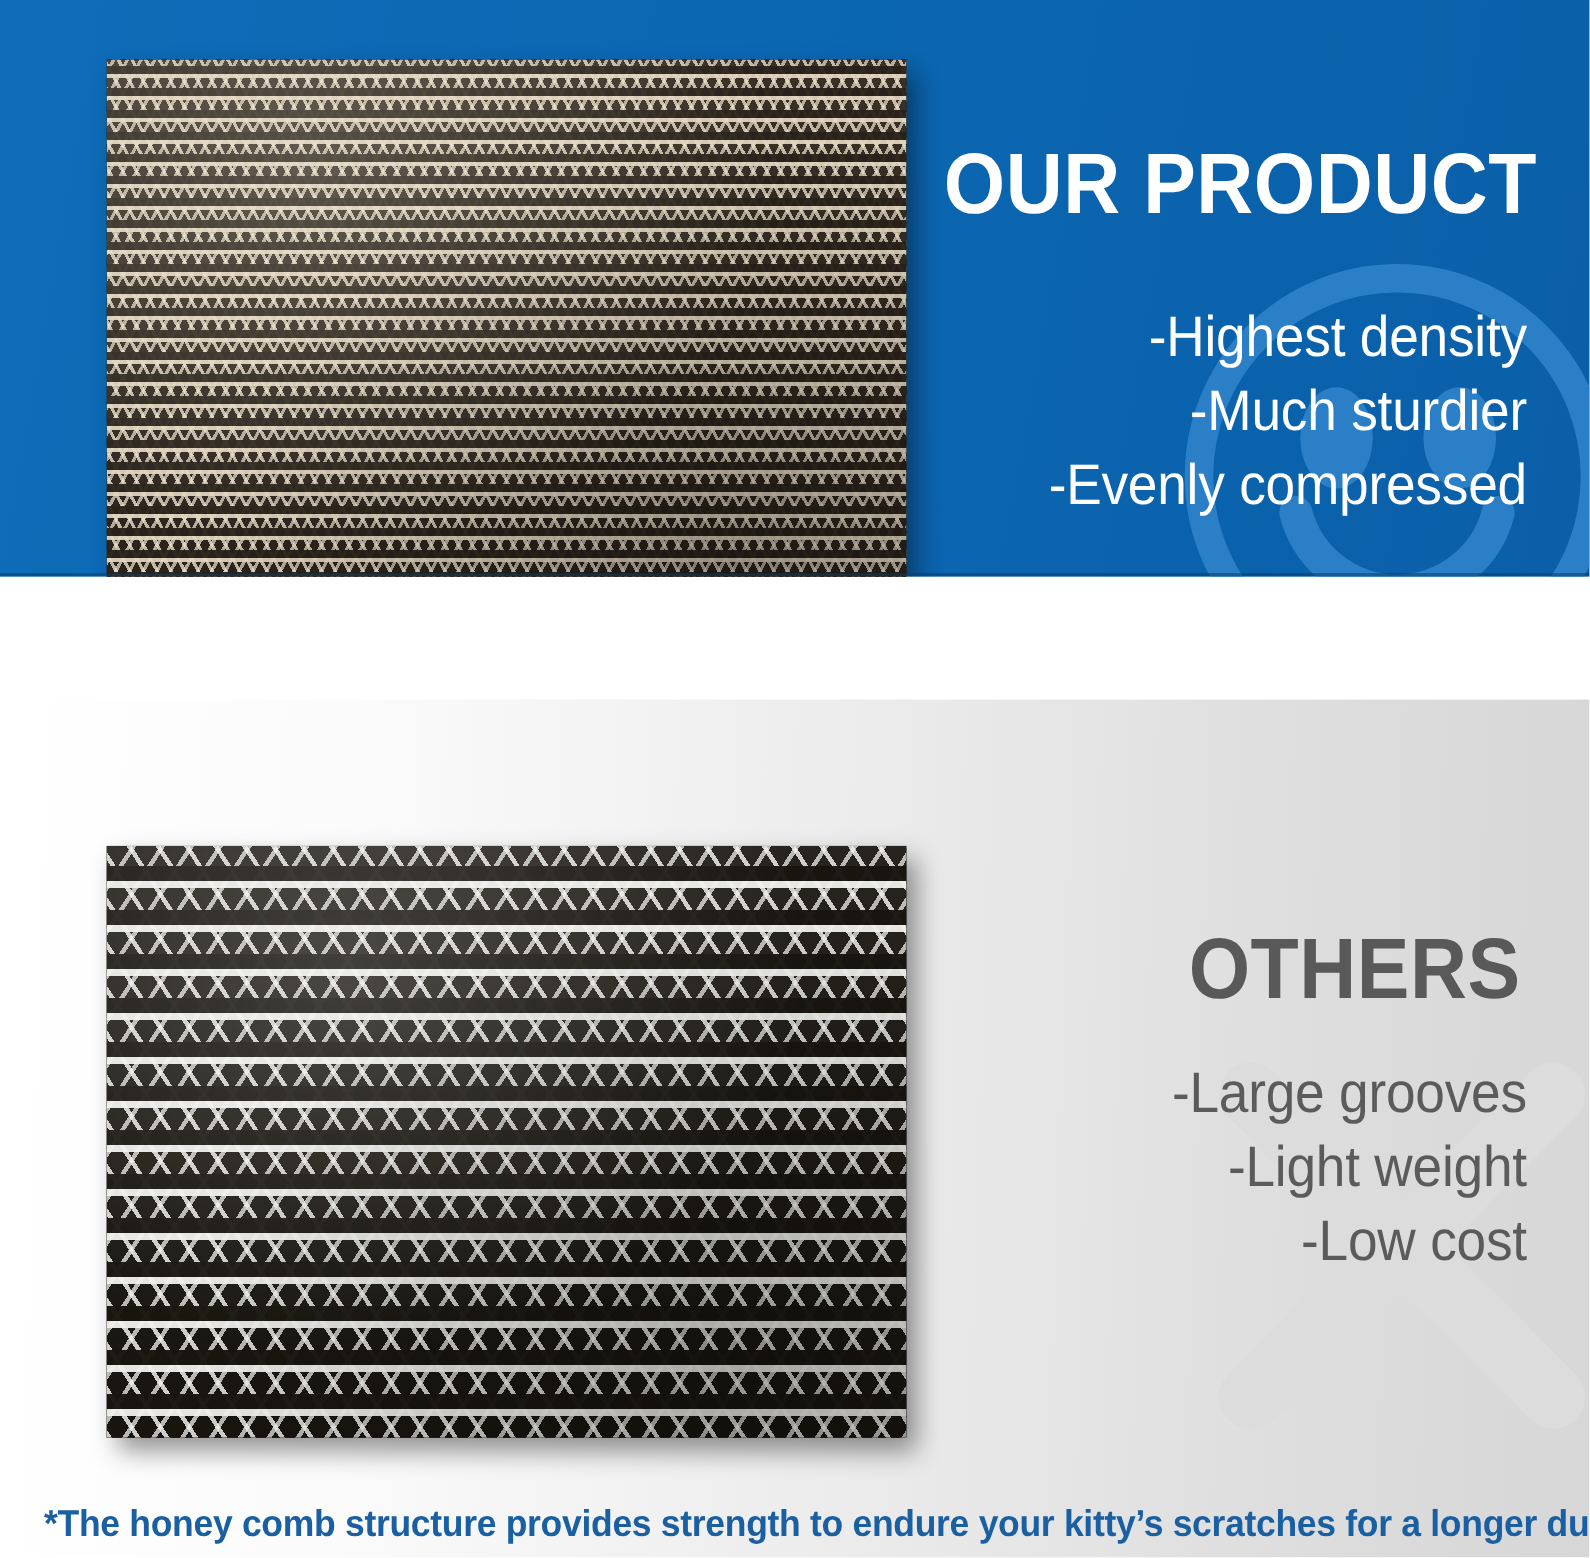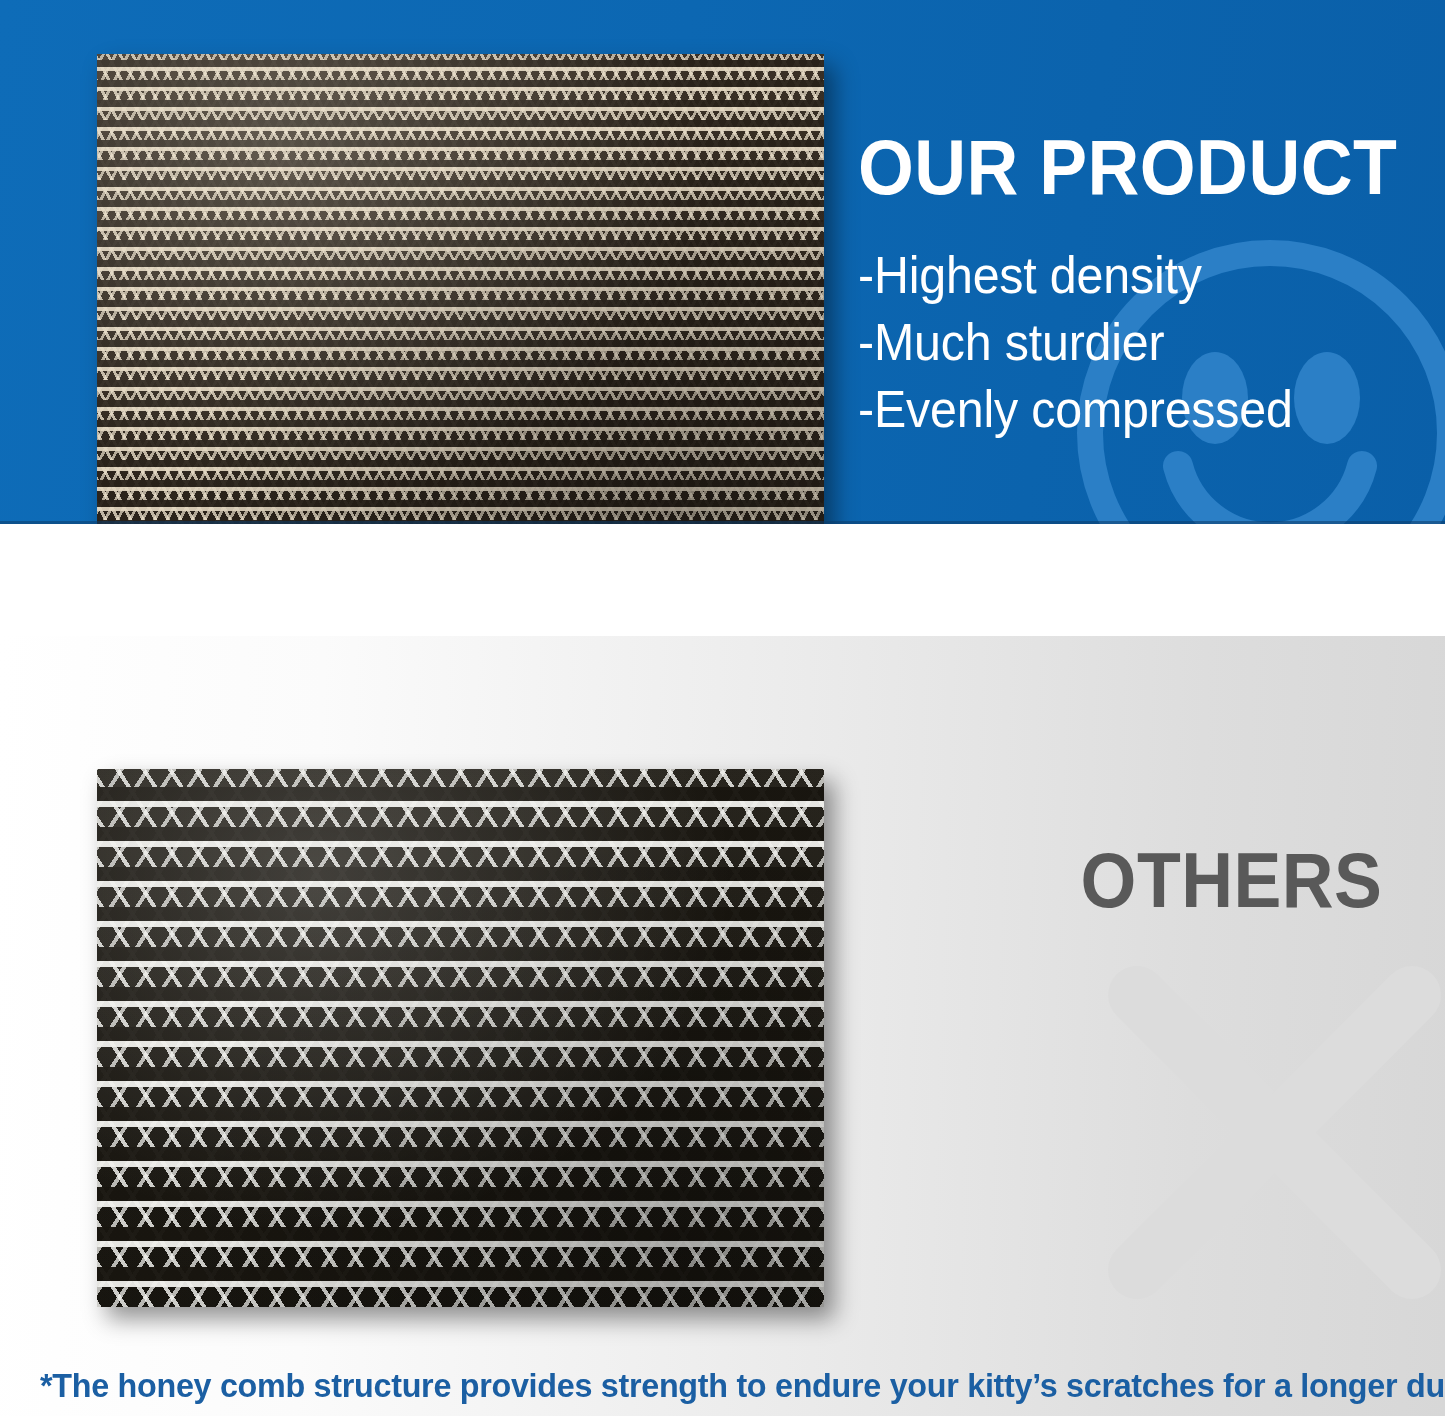--- a/index.html
+++ b/index.html
@@ -114,21 +114,21 @@
   .headline-others{color:#595959;}
 
   .bullets{list-style:none;margin:0;padding:0;}
   .bullets li{
     font-family:"Liberation Sans Narrow","Liberation Sans",sans-serif;
     font-weight:400;font-size:52px;line-height:1.29;
     letter-spacing:-.2px;
     transform:scaleX(.93);transform-origin:left center;
     white-space:nowrap;
   }
-  .bullets-our{margin-top:38px;}
+  .bullets-our{margin-top:70px;text-align:right;}
   .bullets-our li{color:#ffffff;}
   .bullets-others{margin-top:44px;}
   .bullets-others li{color:#5b5b5b;}
 
   
   .footnote{
     position:absolute;left:40px;top:1368px;width:1380px;z-index:6;
     margin:0;
     font-family:"Liberation Sans Narrow","Liberation Sans",sans-serif;
     font-weight:600;font-size:34px;line-height:1;
@@ -175,17 +175,22 @@
       <line x1="320" y1="45" x2="45" y2="320" stroke="#dcdcdc" stroke-width="58" stroke-linecap="round"></line>
     </svg>
   </div>
 
   <figure class="photo photo-others">
     <div class="tex tex-coarse"></div>
   </figure>
 
   <div class="copy copy-others">
     <h2 class="headline headline-others">OTHERS</h2>
+    <ul class="bullets bullets-others">
+      <li>-Large grooves</li>
+      <li>-Light weight</li>
+      <li>-Low cost</li>
+    </ul>
   </div>
 
   <p class="footnote">*The honey comb structure provides strength to endure your kitty’s scratches for a longer duration.</p>
 
 </div>
 
 </body></html>

